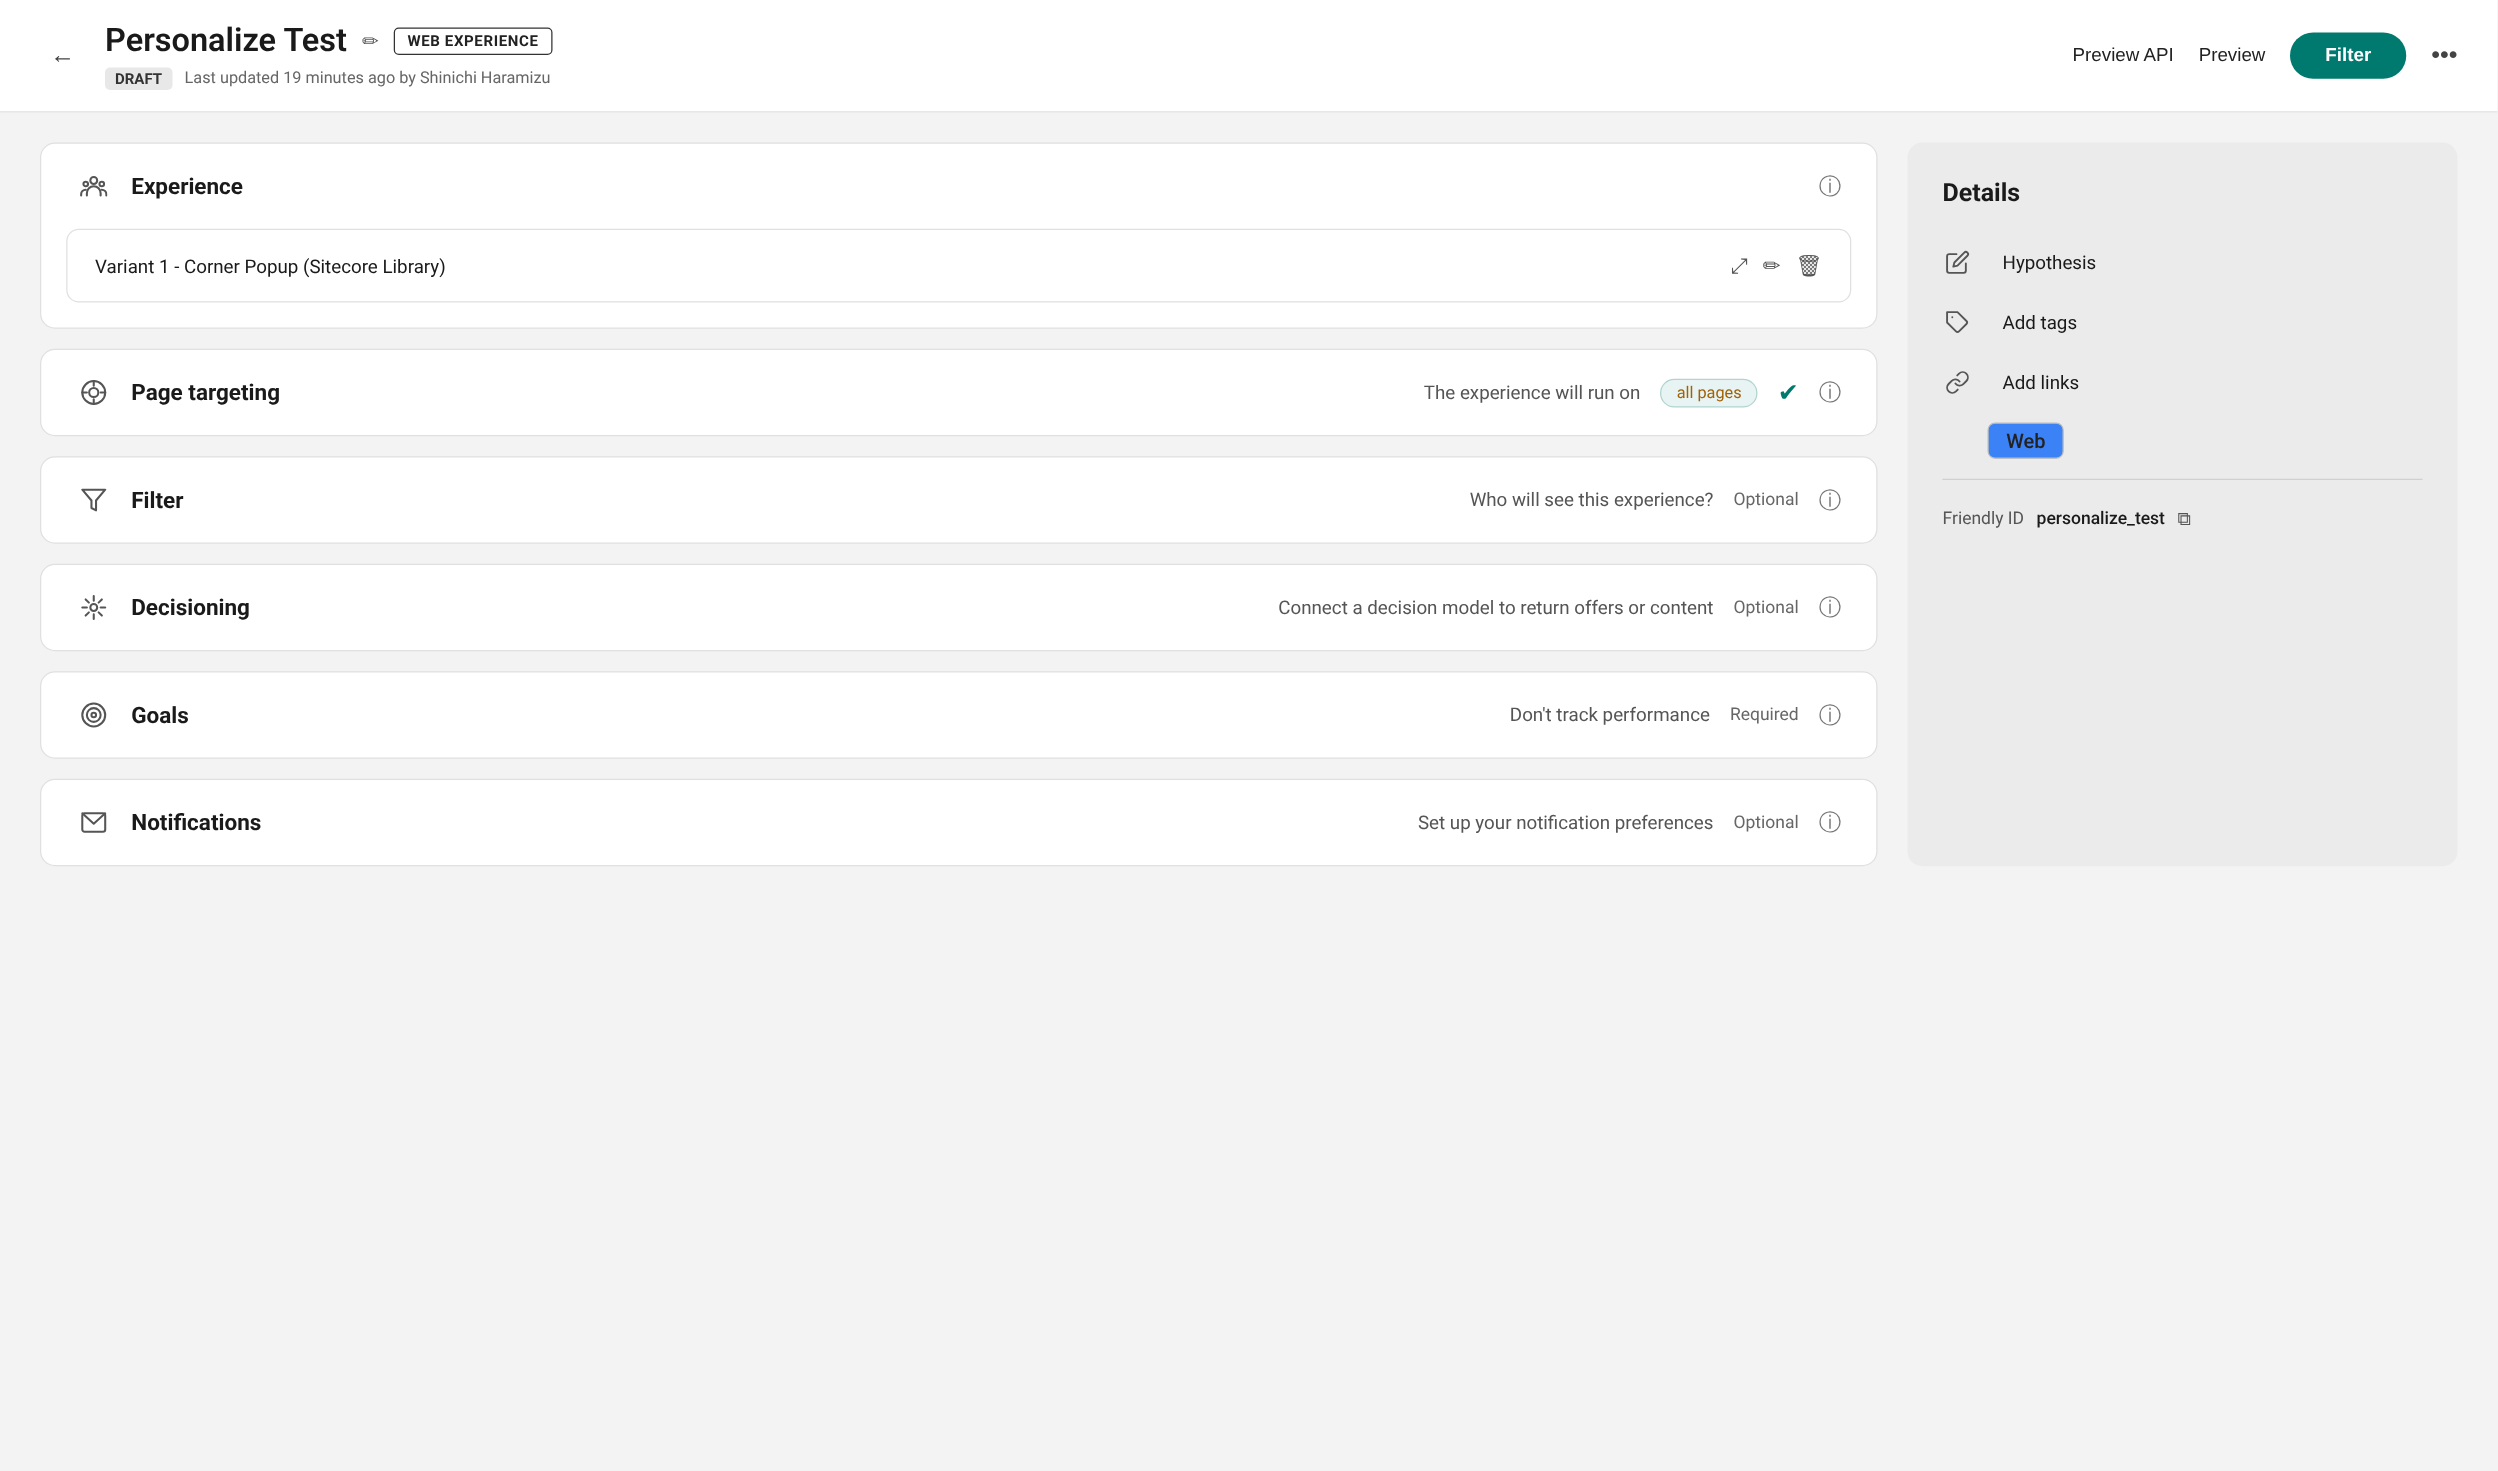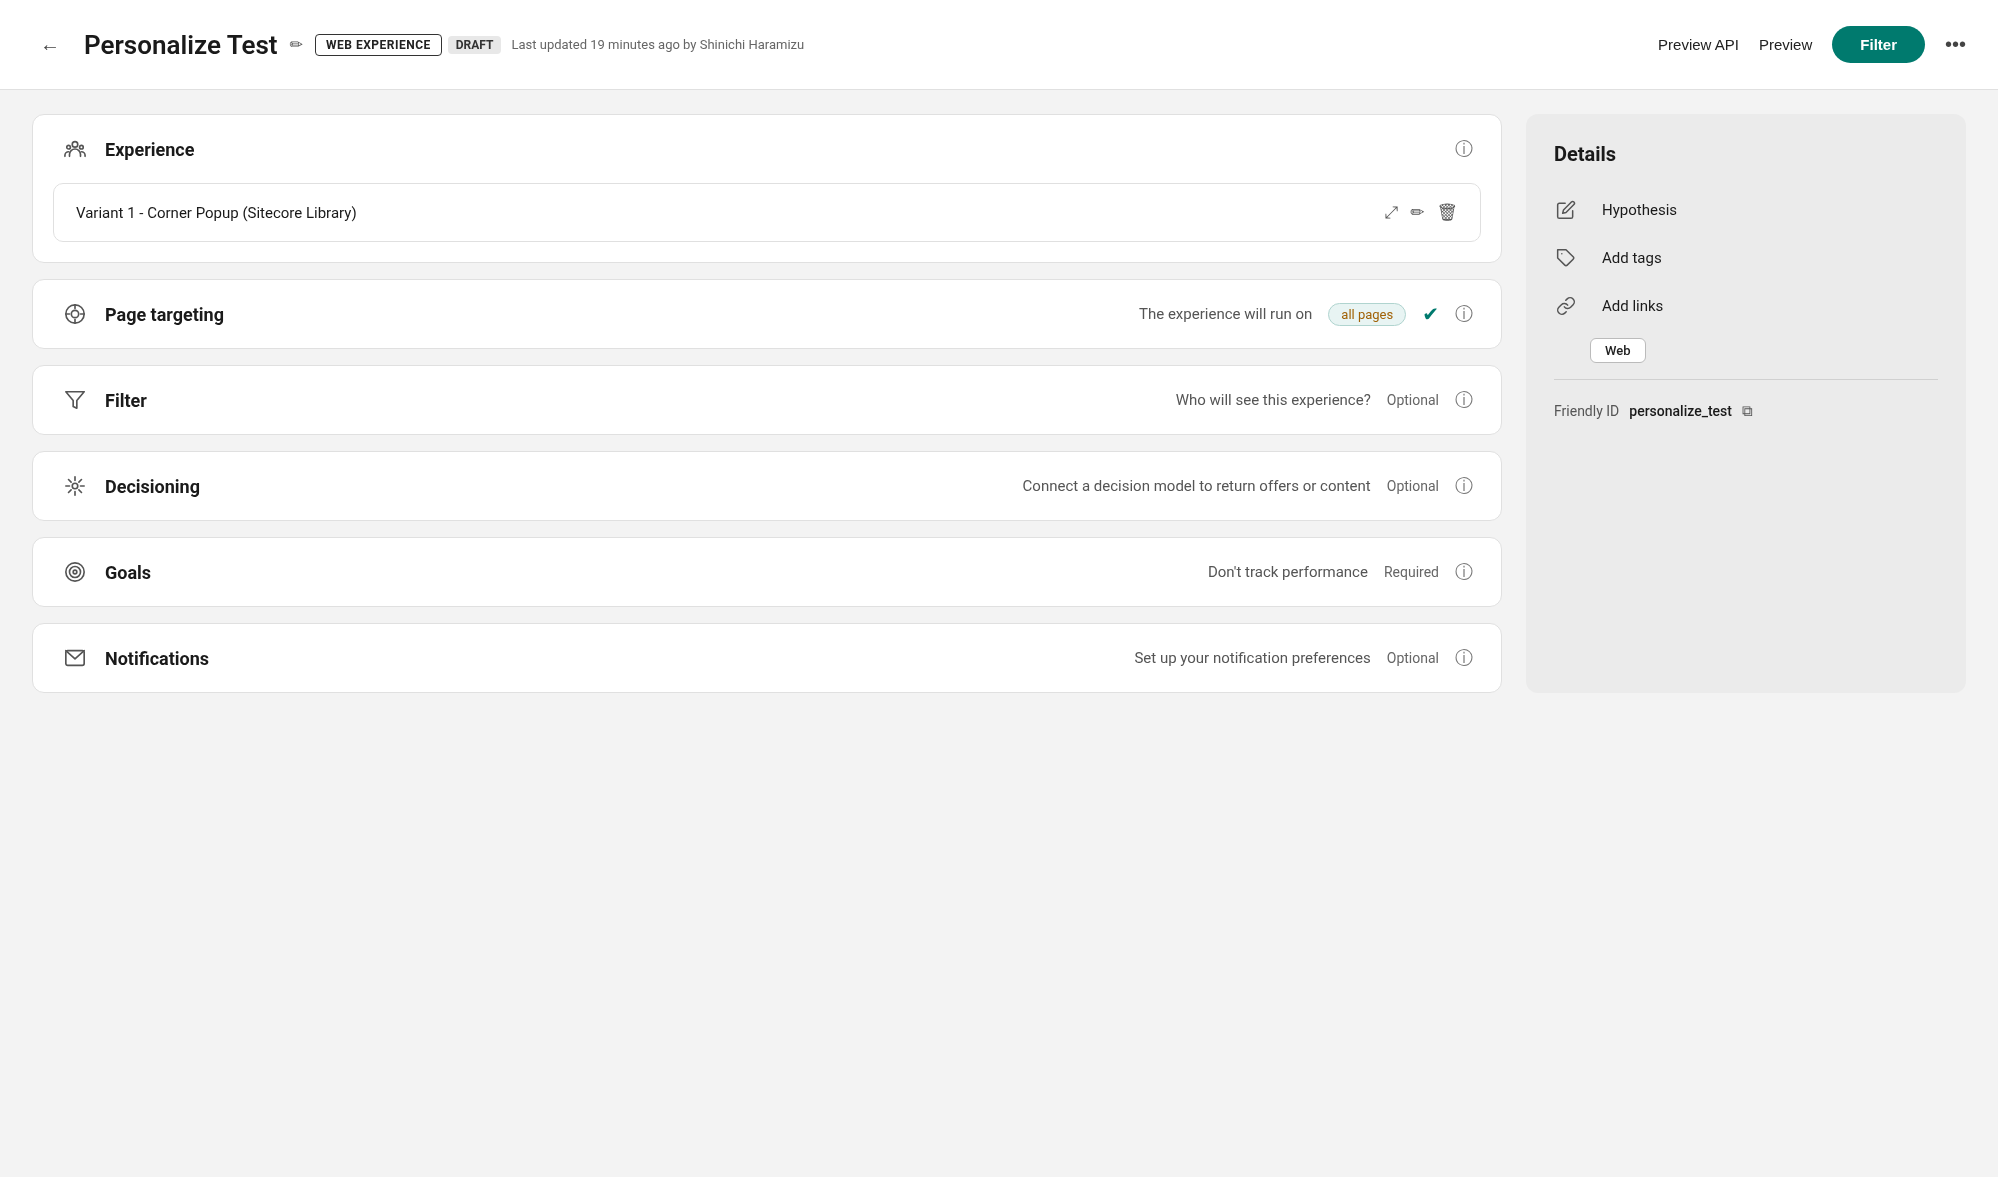--- a/index.html
+++ b/index.html
@@ -28,21 +28,21 @@
     .back-btn {
       background: none;
       border: none;
       cursor: pointer;
       font-size: 20px;
       color: #444;
       padding: 4px 8px;
     }
     .title-area {
       display: flex;
-      flex-direction: row;
+      flex-direction: column;
       gap: 6px;
       justify-content: space-between;
     }
     .title-row {
       display: flex;
       align-items: center;
       gap: 12px;
     }
     .page-title {
       font-size: 26px;
@@ -261,25 +261,25 @@
     }
     .channels-label {
       font-size: 15px;
       font-weight: 400;
       color: #1a1a1a;
     }
     .channels-content {
       padding: 8px 36px 12px 36px;
     }
     .web-badge {
-      background: #ffffff;
+      background: #3b82f6;
       border: 1px solid #bbb;
       border-radius: 6px;
       padding: 4px 14px;
-      font-size: 13px;
+      font-size: 16px;
       font-weight: 500;
       color: #222;
       display: inline-block;
     }
     .friendly-id-row {
       display: flex;
       align-items: center;
       gap: 10px;
       padding: 18px 0 4px 0;
     }

